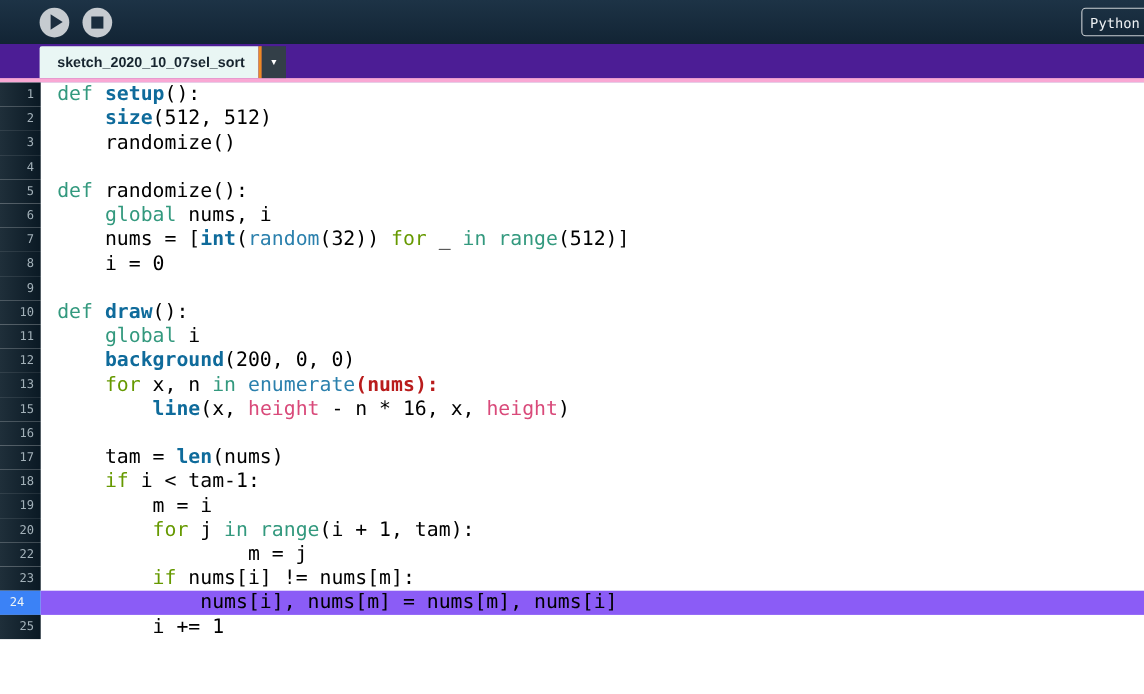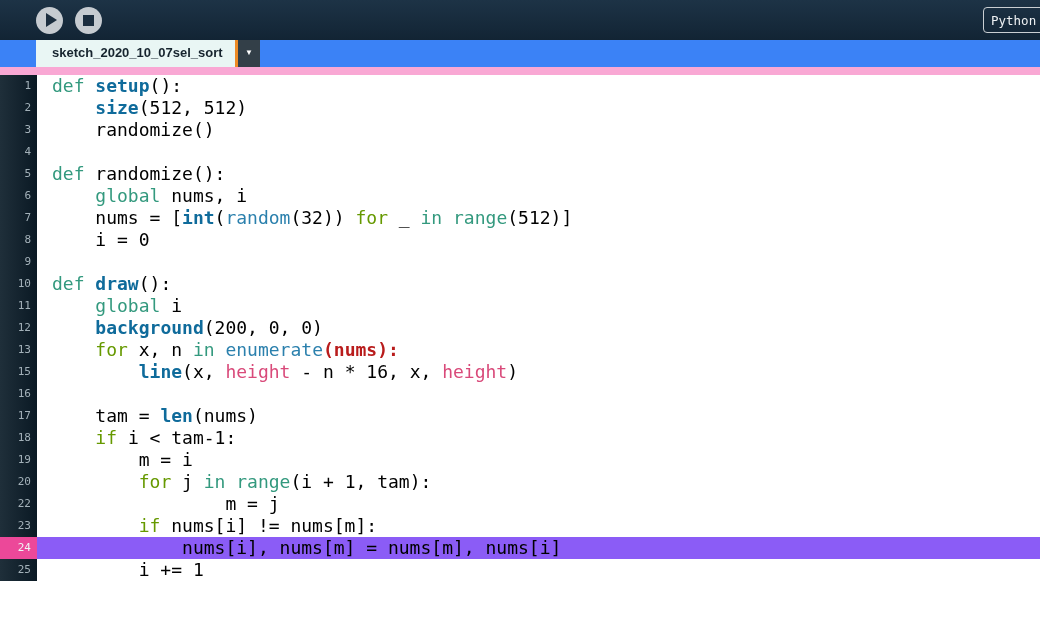--- a/index.html
+++ b/index.html
@@ -19,39 +19,39 @@
               border-top:7px solid transparent;border-bottom:7px solid transparent;
               margin-left:3px;}
   .stop-glyph{width:11px;height:11px;background:#1b2d3e;}
   .mode-btn{position:absolute;left:983px;top:7px;height:26px;width:78px;
             border:1px solid #c9ced2;border-radius:4px;background:transparent;
             color:#eef1f3;font-family:"DejaVu Sans Mono",monospace;font-size:12.5px;
             display:flex;align-items:center;padding-left:7px;gap:7px;
             box-sizing:border-box;cursor:pointer;}
 
   
-  .tabbar{height:35px;background:#3b82f6;display:flex;align-items:flex-end;
-          padding-left:36px;box-sizing:border-box;border-bottom:8px solid #f9a8d4;}
+  .tabbar{height:35px;background:#4c1d95;display:flex;align-items:flex-end;
+          padding-left:36px;box-sizing:border-box;border-bottom:4px solid #f9a8d4;}
   .tab{height:29px;background:#e9f6f4;color:#16242e;font-size:13px;font-weight:bold;
        display:flex;align-items:center;padding:0 6px 0 16px;min-width:177px;
        border-top-left-radius:2px;cursor:pointer;}
   .tab-divider{width:3px;height:29px;background:#ee8a24;}
   .tab-menu{width:22px;height:29px;background:#333f48;border:none;color:#ffffff;
             font-size:8px;display:flex;align-items:center;justify-content:center;
             padding:0;cursor:pointer;}
 
   
   .editor{background:#ffffff;font-family:"DejaVu Sans Mono",monospace;font-size:18px;}
   .row{display:flex;height:22px;}
   .gutter{flex:0 0 37px;width:37px;background:linear-gradient(90deg,#1f2f3a,#0a1924);
           color:#a3b1b9;font-size:11px;text-align:right;padding-right:6px;
           line-height:22px;box-sizing:border-box;}
   .code{flex:1;white-space:pre;line-height:22px;padding-left:15px;color:#000000;}
   .row.current .code{background:#8b5cf6;}
-  .row.current .gutter{background:#ec4899;color:#f0f5f5;}
+  .row.current .gutter{background:#3b82f6;color:#f0f5f5;text-align:center;}
 </style>
 </head>
 <body>
 
 <div class="app">
 
   <div class="toolbar">
     <button class="round-btn first">
       <span class="play-glyph"></span>
     </button>

